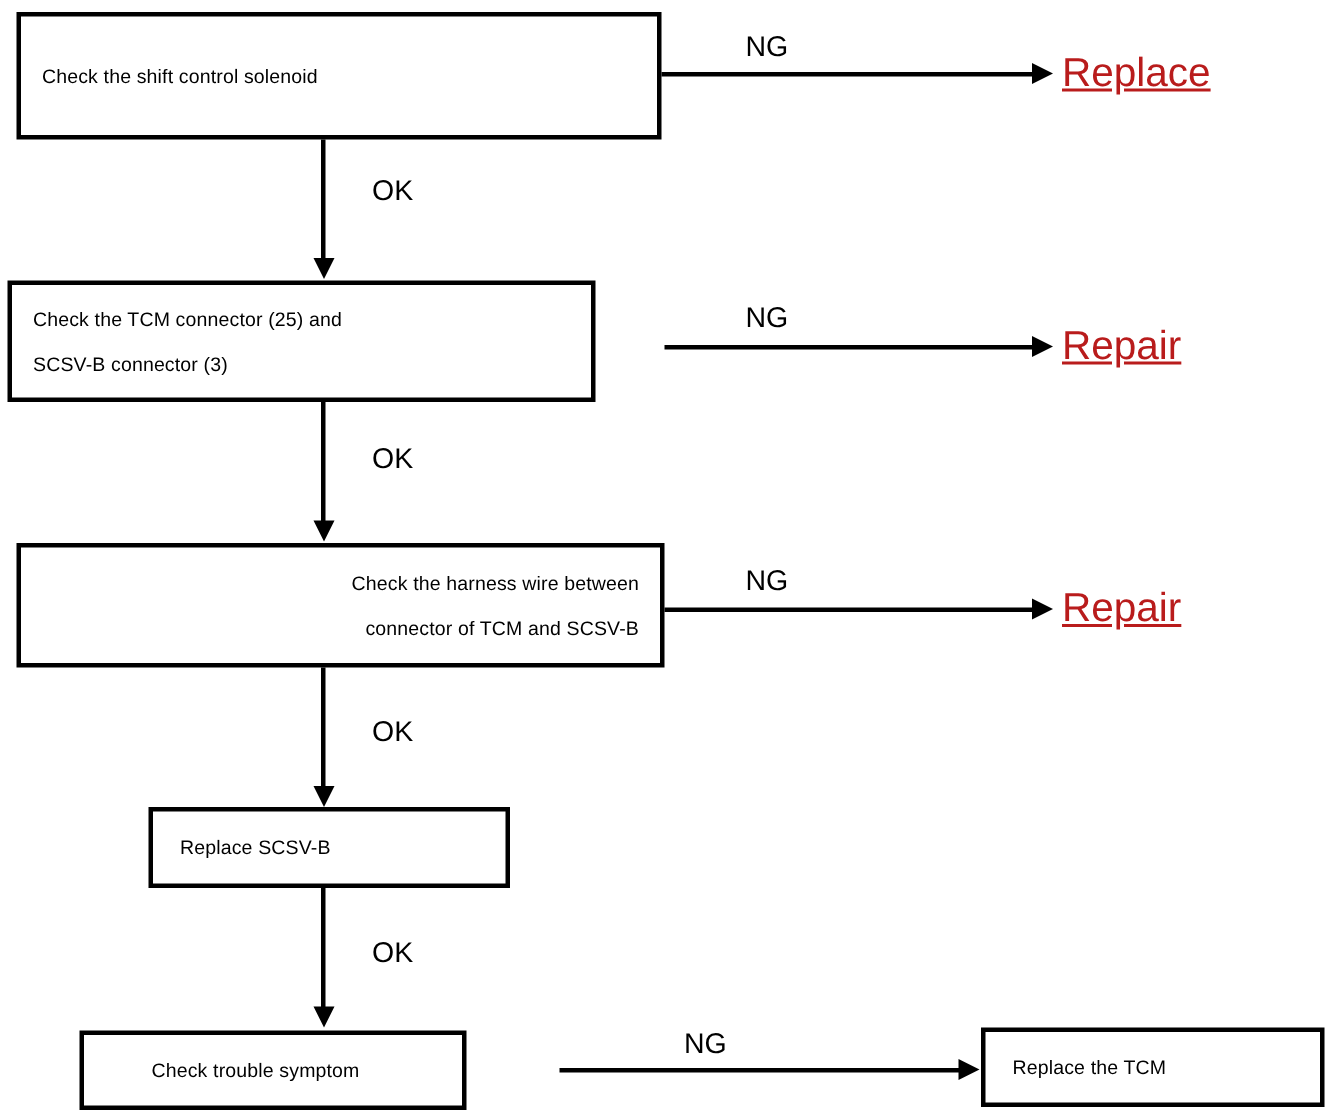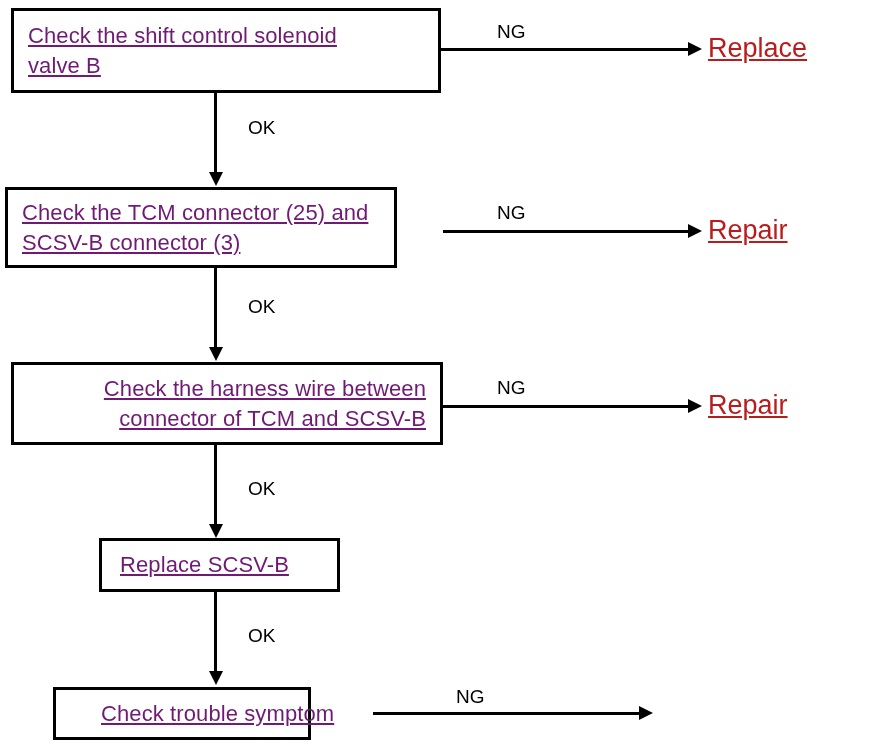--- a/index.html
+++ b/index.html
@@ -23,26 +23,25 @@
     position: absolute;
     box-sizing: border-box;
     border: 3px solid #000000;
     background: #ffffff;
     display: flex;
     flex-direction: column;
     justify-content: center;
     padding: 0 14px;
   }
   .node-line {
-    font-size: 22px;
+    font-size: 13px;
     line-height: 30px;
     letter-spacing: 0.1px;
     white-space: nowrap;
-    color: #701a75;
-    text-decoration: underline;
+    color: #000000;
   }
   .node-box.center .node-line {
     text-align: left;
     padding-left: 4px;
   }
   .edge-label {
     position: absolute;
     font-size: 19px;
     line-height: 20px;
     white-space: nowrap;
@@ -83,21 +82,20 @@
     border-top: 14px solid #000000;
   }
 </style>
 </head>
 <body>
 
 <div id="flowchart-root">
 
   <div class="node-box" style="left:11px; top:8px; width:430px; height:85px;">
     <div class="node-line">Check the shift control solenoid</div>
-    <div class="node-line">valve B</div>
   </div>
 
   <div class="hline" style="left:441px; top:48px; width:250px;"></div>
   <div class="arrow-right" style="left:688px; top:42px;"></div>
   <div class="edge-label" style="left:497px; top:22px;">NG</div>
   <div class="terminal-label" style="left:708px; top:38px;">Replace</div>
 
   <div class="vline" style="left:214px; top:93px; height:80px;"></div>
   <div class="arrow-down" style="left:209px; top:172px;"></div>
   <div class="edge-label" style="left:248px; top:118px;">OK</div>
@@ -139,14 +137,17 @@
   <div class="edge-label" style="left:248px; top:626px;">OK</div>
 
   <div class="node-box center" style="left:53px; top:687px; width:258px; height:53px;padding-left:41px;">
     <div class="node-line">Check trouble symptom</div>
   </div>
 
   <div class="hline" style="left:373px; top:712px; width:268px;"></div>
   <div class="arrow-right" style="left:639px; top:706px;"></div>
   <div class="edge-label" style="left:456px; top:687px;">NG</div>
 
+  <div class="node-box center" style="left:654px; top:685px; width:229px; height:53px;">
+    <div class="node-line">Replace the TCM</div>
+  </div>
 
 </div>
 
 </body></html>

